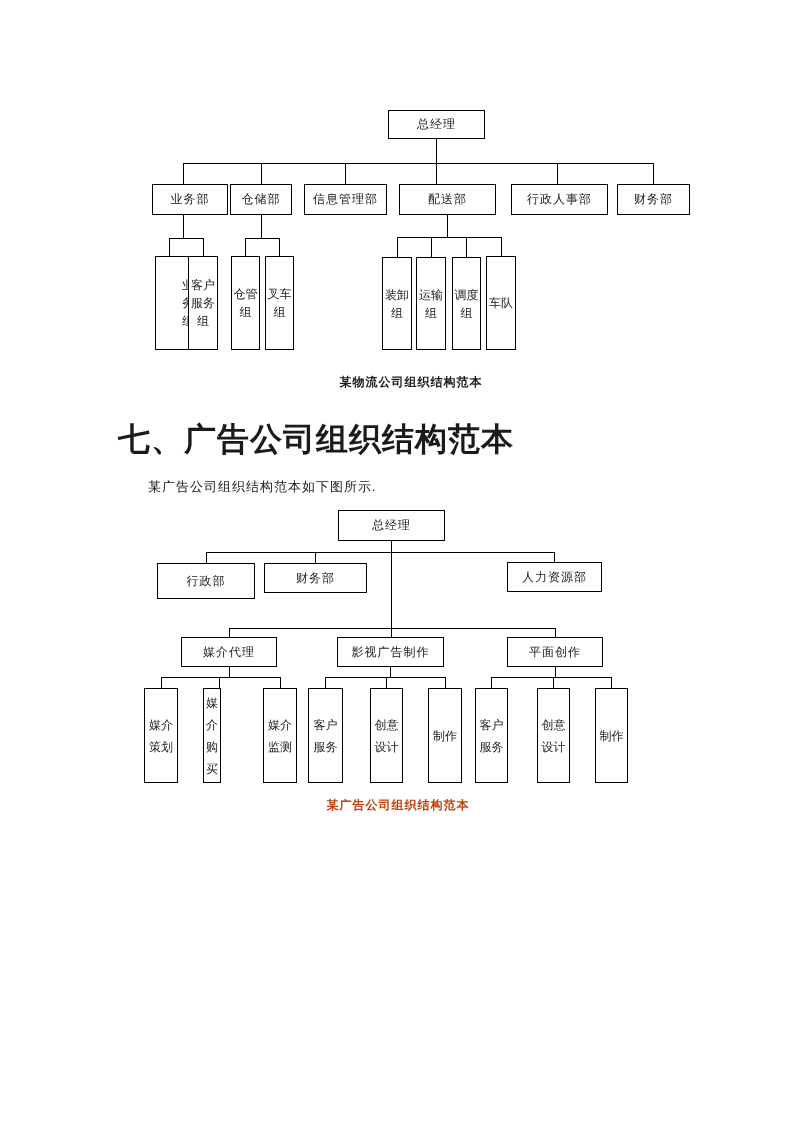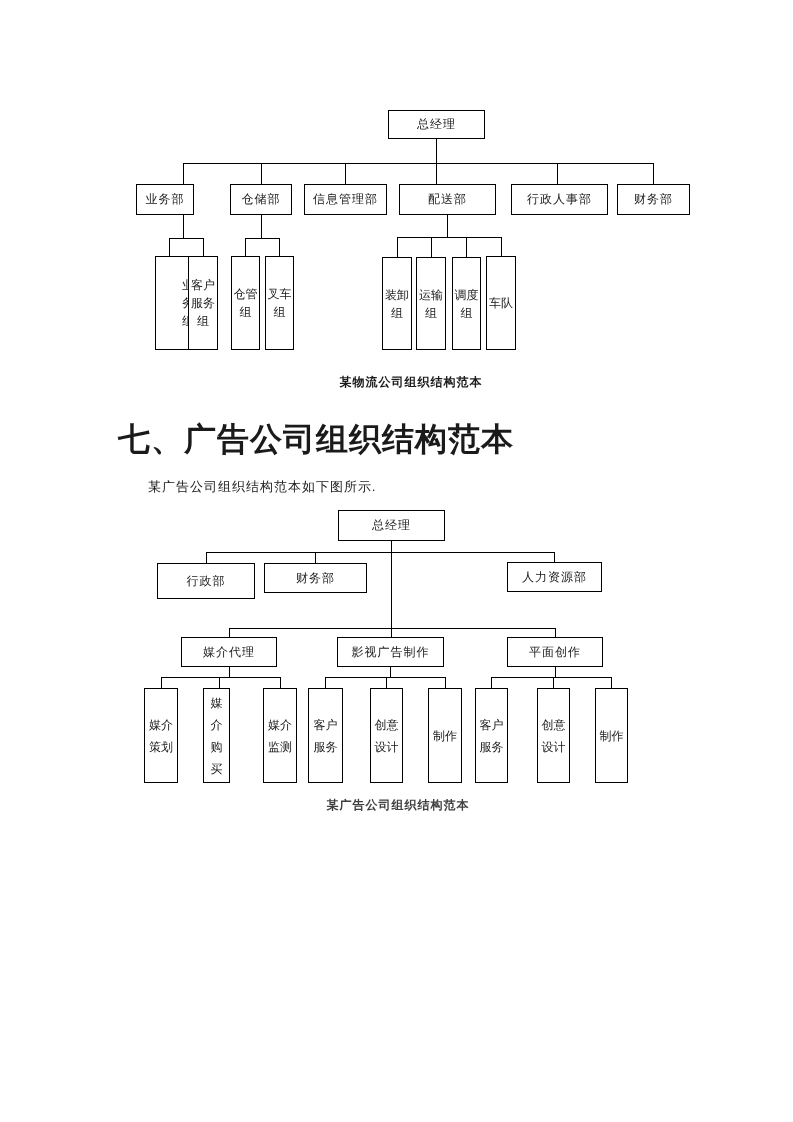--- a/index.html
+++ b/index.html
@@ -23,21 +23,21 @@
     z-index:1;
   }
   .hbox{white-space:nowrap;letter-spacing:1px;}
   .vbox{text-align:center;word-break:break-all;padding:2px 1px;}
   .vteam1{line-height:18px;}
   .vteam2{line-height:22px;}
   .caption{
     position:absolute;text-align:center;
     font-weight:bold;font-size:12px;letter-spacing:1px;z-index:1;
   }
-  .caption-red{color:#404040;}
+  .caption-red{color:#c2410c;}
   #section-heading{
     position:absolute;left:118px;top:418px;
     font-size:32px;font-weight:bold;letter-spacing:1px;z-index:1;
   }
   #intro-text{
     position:absolute;left:148px;top:478px;
     font-size:13px;letter-spacing:1px;z-index:1;
   }
 </style>
 </head>
@@ -96,21 +96,21 @@
 
     <line x1="555" y1="667" x2="555" y2="677"></line>
     <line x1="491.5" y1="677" x2="611.5" y2="677"></line>
     <line x1="491.5" y1="677" x2="491.5" y2="688"></line>
     <line x1="553.5" y1="677" x2="553.5" y2="688"></line>
     <line x1="611.5" y1="677" x2="611.5" y2="688"></line>
   </svg>
 
   <div class="hbox" style="left:388px;top:110px;width:97px;height:29px;">总经理</div>
 
-  <div class="hbox" style="left:136px;top:184px;width:58px;height:31px;text-align:center;">业务部</div>
+  <div class="hbox" style="left:152px;top:184px;width:76px;height:31px;text-align:center;">业务部</div>
   <div class="hbox" style="left:230px;top:184px;width:62px;height:31px;">仓储部</div>
   <div class="hbox" style="left:304px;top:184px;width:83px;height:31px;">信息管理部</div>
   <div class="hbox" style="left:399px;top:184px;width:97px;height:31px;">配送部</div>
   <div class="hbox" style="left:511px;top:184px;width:97px;height:31px;">行政人事部</div>
   <div class="hbox" style="left:617px;top:184px;width:73px;height:31px;">财务部</div>
 
   <div class="vbox vteam1" style="left:155px;top:256px;width:29px;height:94px;padding-left:32px;">业务组</div>
   <div class="vbox vteam1" style="left:188px;top:256px;width:30px;height:94px;">客户服务组</div>
   <div class="vbox vteam1" style="left:231px;top:256px;width:29px;height:94px;">仓管组</div>
   <div class="vbox vteam1" style="left:265px;top:256px;width:29px;height:94px;">叉车组</div>
@@ -128,21 +128,21 @@
 
   <div class="hbox" style="left:157px;top:563px;width:98px;height:36px;">行政部</div>
   <div class="hbox" style="left:264px;top:563px;width:103px;height:30px;">财务部</div>
   <div class="hbox" style="left:507px;top:562px;width:95px;height:30px;">人力资源部</div>
 
   <div class="hbox" style="left:181px;top:637px;width:96px;height:30px;">媒介代理</div>
   <div class="hbox" style="left:337px;top:637px;width:107px;height:30px;">影视广告制作</div>
   <div class="hbox" style="left:507px;top:637px;width:96px;height:30px;">平面创作</div>
 
   <div class="vbox vteam2" style="left:144px;top:688px;width:34px;height:95px;">媒介策划</div>
-  <div class="vbox vteam2" style="left:203px;top:688px;width:27px;height:95px;">媒介购买</div>
+  <div class="vbox vteam2" style="left:203px;top:688px;width:18px;height:95px;">媒介购买</div>
   <div class="vbox vteam2" style="left:263px;top:688px;width:34px;height:95px;">媒介监测</div>
   <div class="vbox vteam2" style="left:308px;top:688px;width:35px;height:95px;">客户服务</div>
   <div class="vbox vteam2" style="left:370px;top:688px;width:33px;height:95px;">创意设计</div>
   <div class="vbox vteam2" style="left:428px;top:688px;width:34px;height:95px;">制作</div>
   <div class="vbox vteam2" style="left:475px;top:688px;width:33px;height:95px;">客户服务</div>
   <div class="vbox vteam2" style="left:537px;top:688px;width:33px;height:95px;">创意设计</div>
   <div class="vbox vteam2" style="left:595px;top:688px;width:33px;height:95px;">制作</div>
 
   <div class="caption caption-red" style="left:288px;top:797px;width:220px;">某广告公司组织结构范本</div>
 

